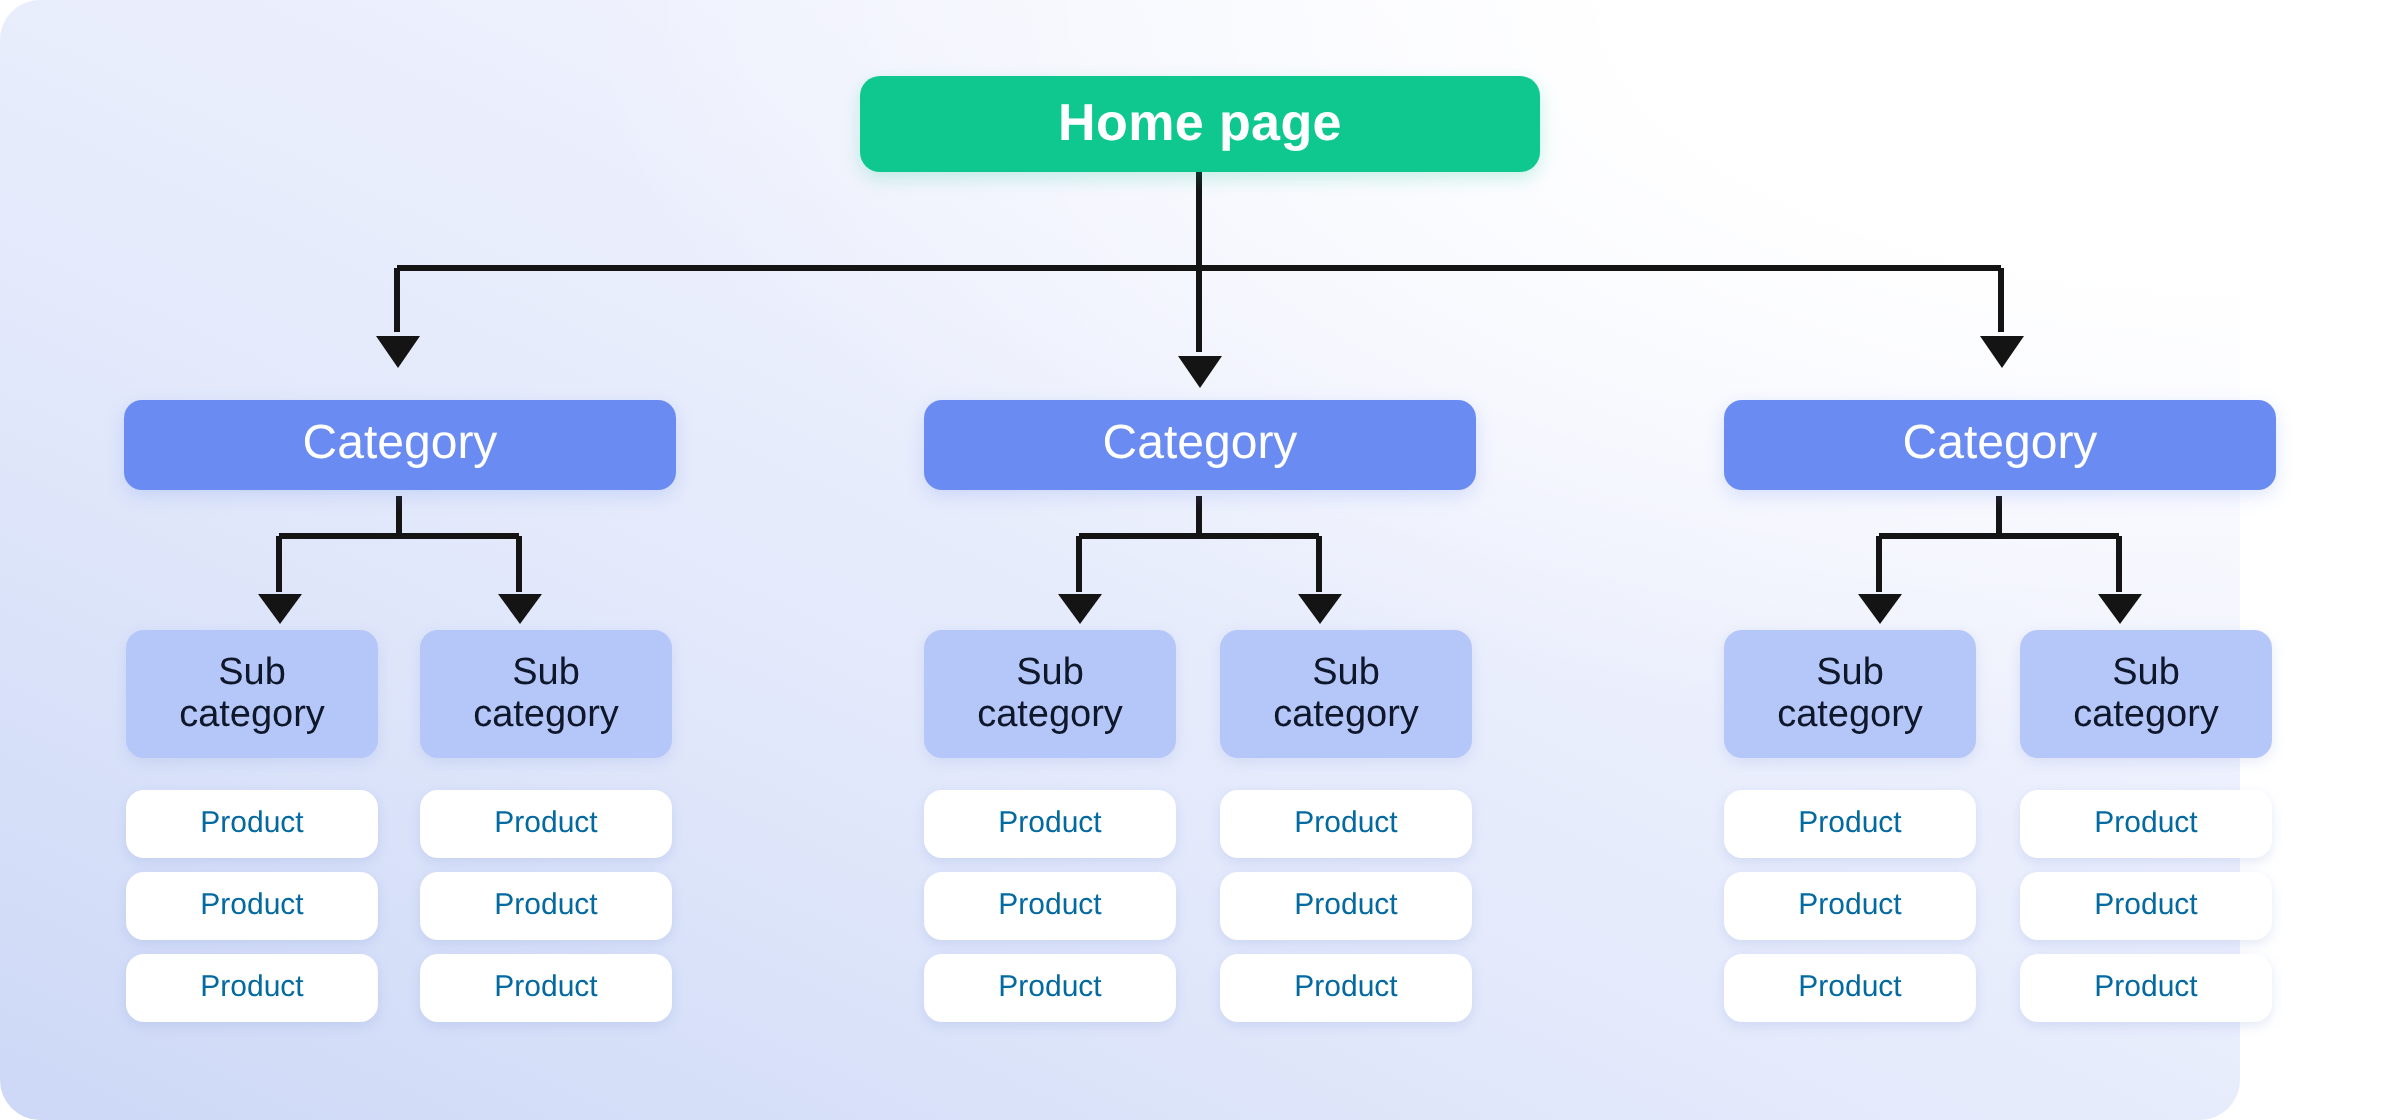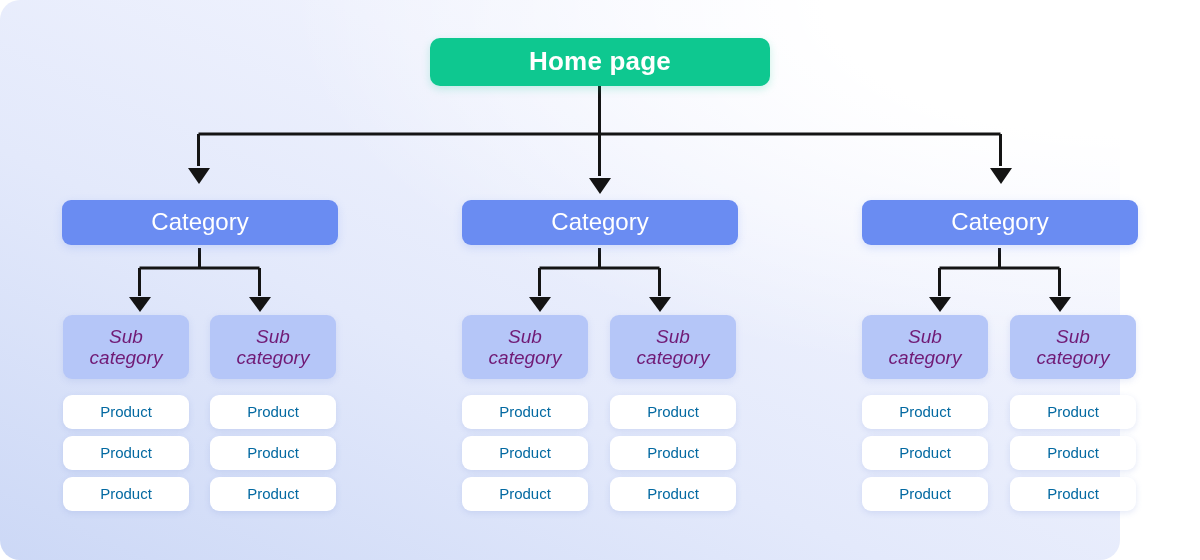--- a/index.html
+++ b/index.html
@@ -72,25 +72,24 @@
     font-weight: normal;
     box-shadow: 0 3px 9px rgba(106, 140, 242, 0.22);
   }
 
   .node-sub {
     width: 126px;
     height: 64px;
     top: 315px;
     border-radius: 9px;
     background: #b5c6f8;
-    color: #701a75;
+    color: #0f172a;
     font-size: 19px;
     font-weight: normal;
     box-shadow: 0 2px 7px rgba(120, 145, 215, 0.18);
-    font-style: italic;
   }
 
   .node-product {
     width: 126px;
     height: 34px;
     border-radius: 9px;
     background: #ffffff;
     color: #0369a1;
     font-size: 15px;
     font-weight: normal;

